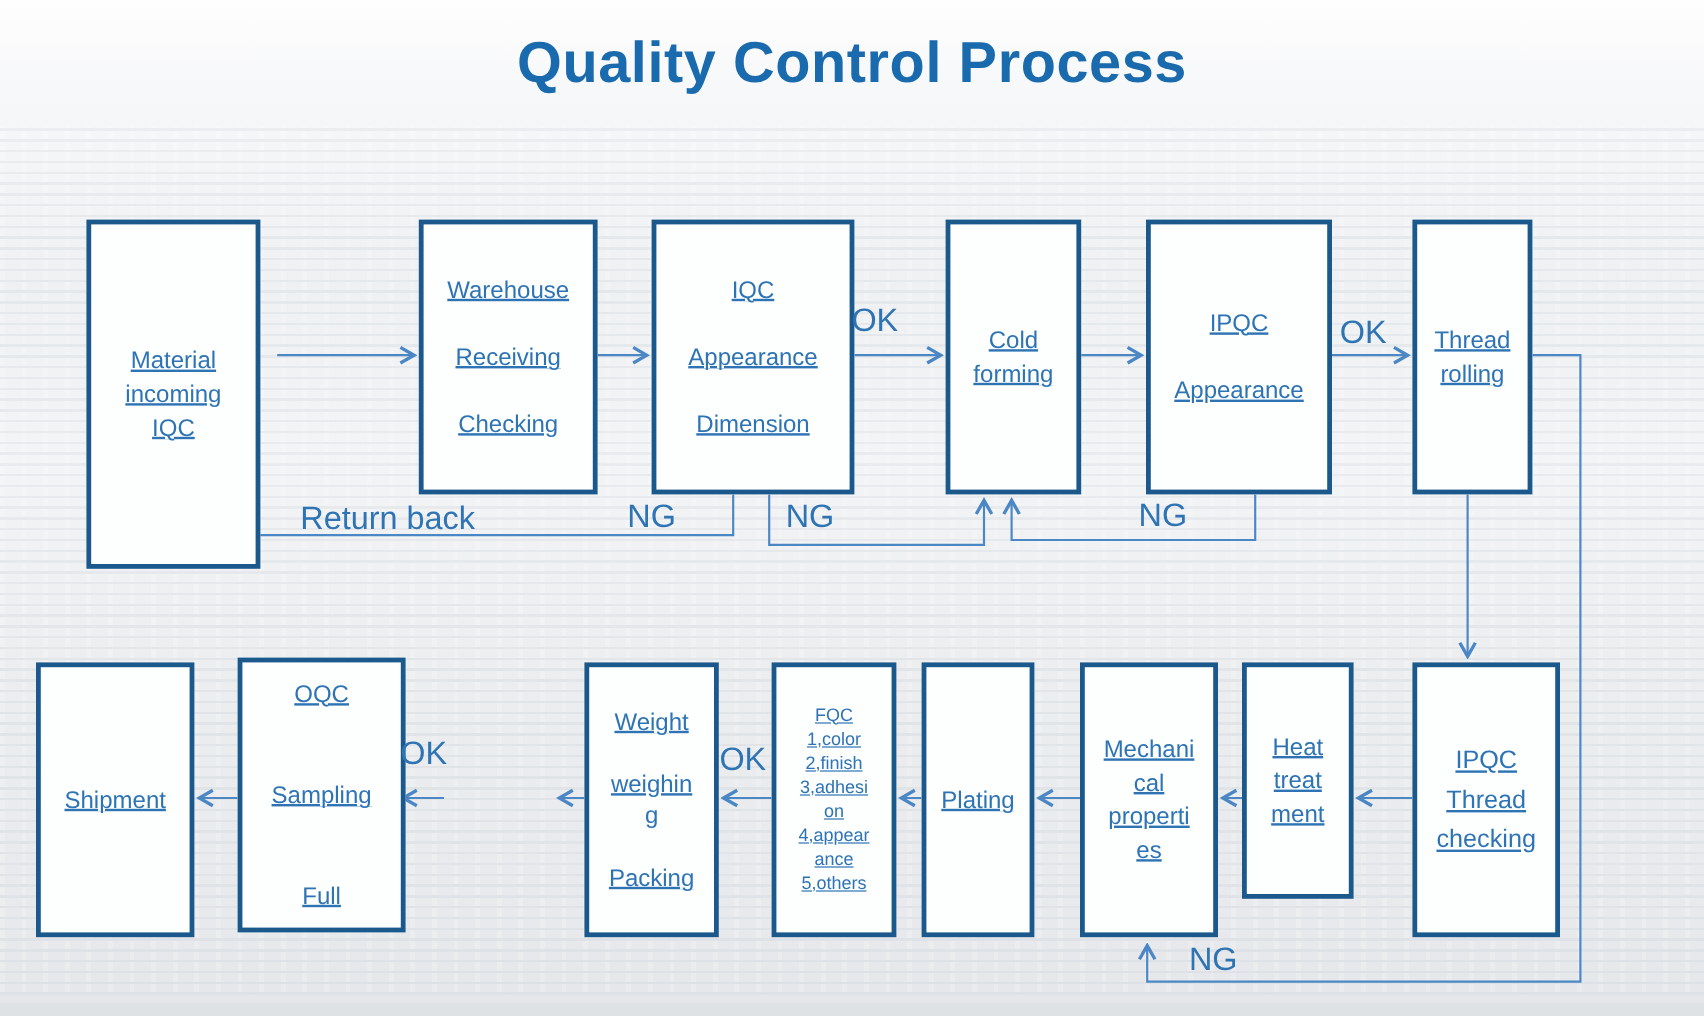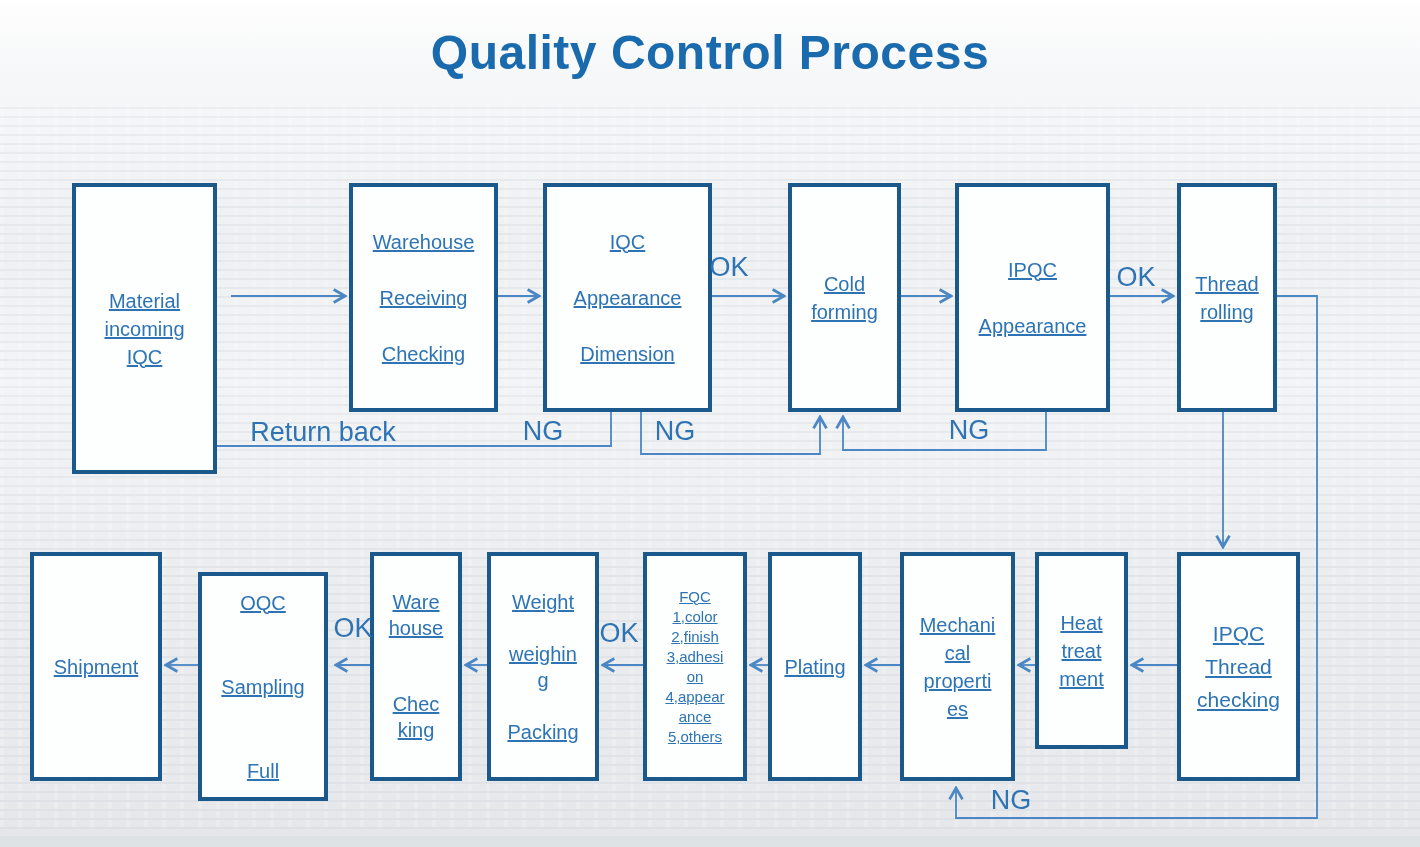--- a/index.html
+++ b/index.html
@@ -96,36 +96,28 @@
 Appearance</span>
     </div>
   <div class="node" style="left:1177px;top:183px;width:100px;height:229px;">
       <span>Thread
 rolling</span>
     </div>
 
   <div class="node" style="left:30px;top:552px;width:132px;height:229px;">
       <span>Shipment</span>
     </div>
-  <div class="node" style="left:198px;top:572px;width:130px;height:229px;">
+  <div class="node" style="left:198px;top:548px;width:140px;height:229px;">
       <span>OQC
 
 
 Sampling
 
 
 Full</span>
-    </div>
-  <div class="node lh25" style="left:370px;top:552px;width:92px;height:229px;">
-      <span>Ware
-house
-
-
-Chec
-king</span>
     </div>
   <div class="node lh26" style="left:487px;top:552px;width:112px;height:229px;">
       <span>Weight
 
 weighin
 g
 
 Packing</span>
     </div>
   <div class="node small" style="left:643px;top:552px;width:104px;height:229px;">

